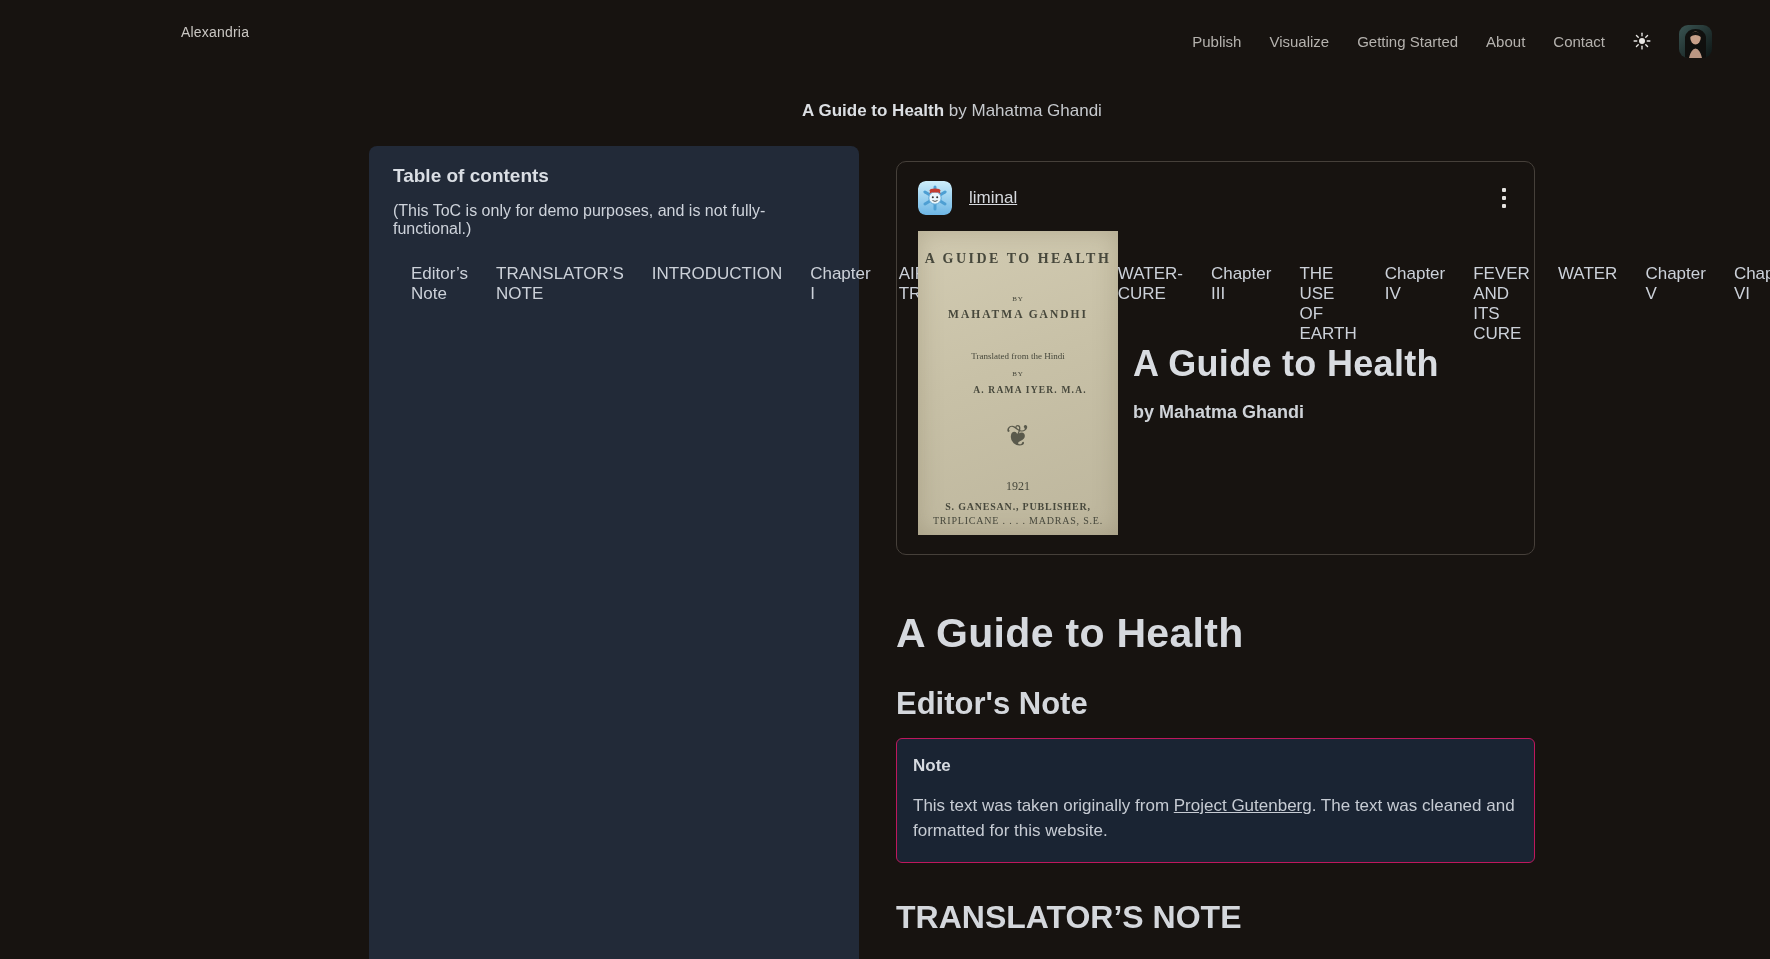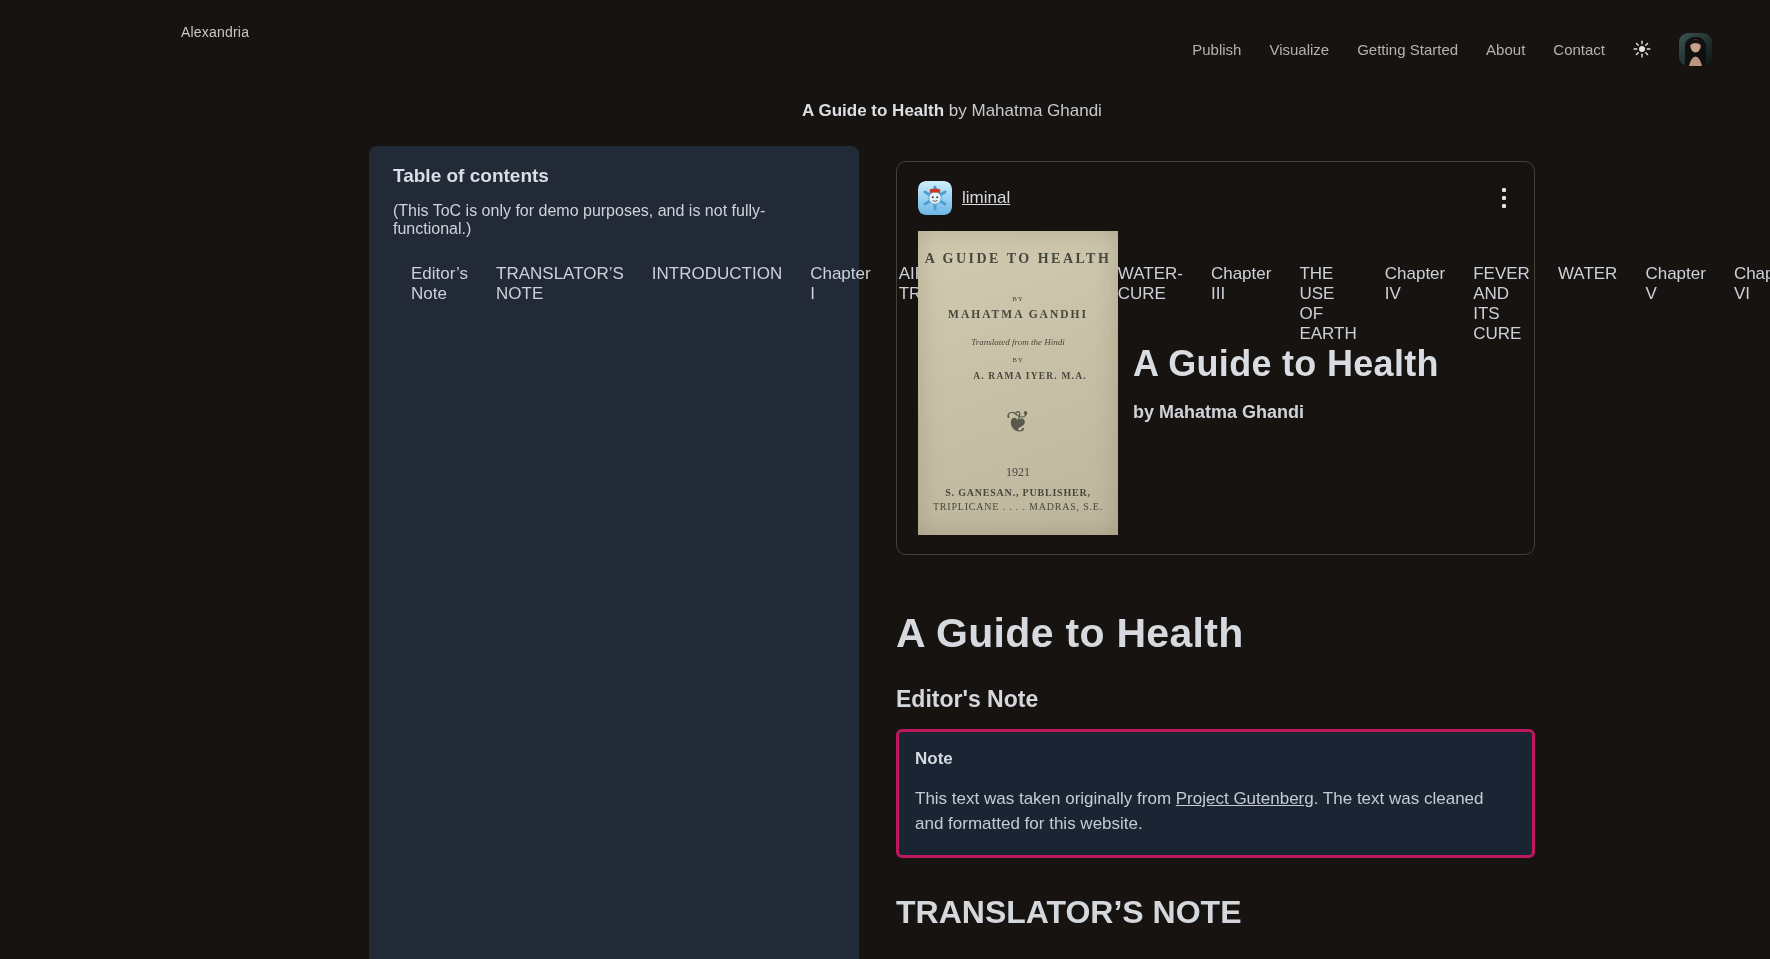--- a/index.html
+++ b/index.html
@@ -11,21 +11,21 @@
     position: relative;
   }
 
   
   .nav { position: relative; height: 66px; }
   .logo {
     position: absolute; left: 181px; top: 24px;
     font-size: 14px; color: #c9c6c2; letter-spacing: .2px; cursor: pointer;
   }
   .nav-right {
-    position: absolute; right: 58px; top: 16px; height: 66px;
+    position: absolute; right: 58px; top: 8px; height: 66px;
     display: flex; align-items: center; gap: 28px;
   }
   .nav-link { font-size: 15px; color: #b5b2ae; text-decoration: none; cursor: pointer; }
   .sun { width: 18px; height: 18px; display: block; cursor: pointer; }
   .user-avatar { width: 33px; height: 33px; border-radius: 9px; overflow: hidden; display: block; cursor: pointer; }
 
   
   .page-subtitle {
     width: 1166px; margin: 35px 0 0 369px;
     text-align: center; font-size: 17px; color: #c6c9cd;
@@ -48,58 +48,58 @@
 
   
   .main-col { width: 639px; }
 
   
   .card {
     margin-top: 15px;
     border: 1px solid #46403a; border-radius: 10px;
     padding: 19px 22px 19px 21px;
   }
-  .card-header { display: flex; align-items: center; gap: 10px; margin-bottom: 16px; }
+  .card-header { display: flex; align-items: center; gap: 17px; margin-bottom: 16px; }
   .mini-avatar { width: 34px; height: 34px; border-radius: 8px; overflow: hidden; display: block; }
   .username { font-size: 17px; color: #d6d9de; text-decoration: underline; cursor: pointer; }
   .kebab {
     margin-left: auto; display: flex; flex-direction: column; gap: 4px;
     padding: 4px 6px; cursor: pointer;
   }
   .kebab span { width: 4px; height: 4px; background: #e4e2df; border-radius: 1px; }
   .card-body { display: flex; }
   .cover {
     width: 200px; height: 304px; flex: 0 0 auto;
     background: linear-gradient(160deg, #d2cbb2 0%, #c8c1a7 45%, #bdb69d 100%);
     font-family: "Liberation Serif", serif; color: #47483c;
     text-align: center; padding-top: 20px;
     box-shadow: inset 0 0 24px rgba(90,80,50,.25);
   }
   .cover .c-title { font-size: 14px; letter-spacing: 2.5px; font-weight: 600; }
   .cover .c-by1 { font-size: 7px; letter-spacing: 1px; margin-top: 28px; }
   .cover .c-author { font-size: 11.5px; letter-spacing: 2px; margin-top: 5px; font-weight: 600; }
-  .cover .c-trans { font-size: 9px; font-style: italic; margin-top: 17px; }
+  .cover .c-trans { font-size: 9px; margin-top: 31px; }
   .cover .c-by2 { font-size: 7px; letter-spacing: 1px; margin-top: 9px; }
   .cover .c-translator { font-size: 9.5px; letter-spacing: 1.2px; margin-top: 7px; font-weight: 600; margin-left: 24px; }
   .cover .c-ornament { font-size: 30px; line-height: 34px; margin-top: 24px; opacity: .85; }
   .cover .c-year { font-size: 12px; margin-top: 26px; }
   .cover .c-publisher { font-size: 10px; letter-spacing: .8px; margin-top: 7px; font-weight: 600; }
   .cover .c-address { font-size: 10px; letter-spacing: .8px; margin-top: 3px; }
   .card-info { margin-left: 15px; padding-top: 112px; }
   .card-title { font-size: 36px; font-weight: 700; color: #d9dce1; letter-spacing: .3px; }
   .card-author { font-size: 18px; font-weight: 700; color: #cfd3d8; margin-top: 17px; }
 
   
   .article-title { font-size: 41px; font-weight: 700; color: #d6d9de; margin-top: 55px; letter-spacing: .3px; }
-  .h2 { font-size: 23px; font-weight: 700; color: #d4d7dc; }
+  .h2 { font-size: 31px; font-weight: 700; color: #d4d7dc; }
   .h2.editors { margin-top: 29px; }
   .h2.translators { margin-top: 36px; font-size: 32px; }
   .note-box {
     margin-top: 16px;
-    background: #1a2433; border: 3px solid #be185d; border-radius: 6px;
+    background: #1a2433; border: 1px solid #be185d; border-radius: 6px;
     padding: 17px 16px 19px 16px;
   }
   .note-label { font-size: 17px; font-weight: 700; color: #d6dae0; margin-bottom: 17px; }
   .note-text { font-size: 17px; line-height: 25px; color: #c6cbd3; }
   .note-text a { color: #c6cbd3; text-decoration: underline; cursor: pointer; }
 </style>
 </head>
 <body>
 
 <div class="nav">

